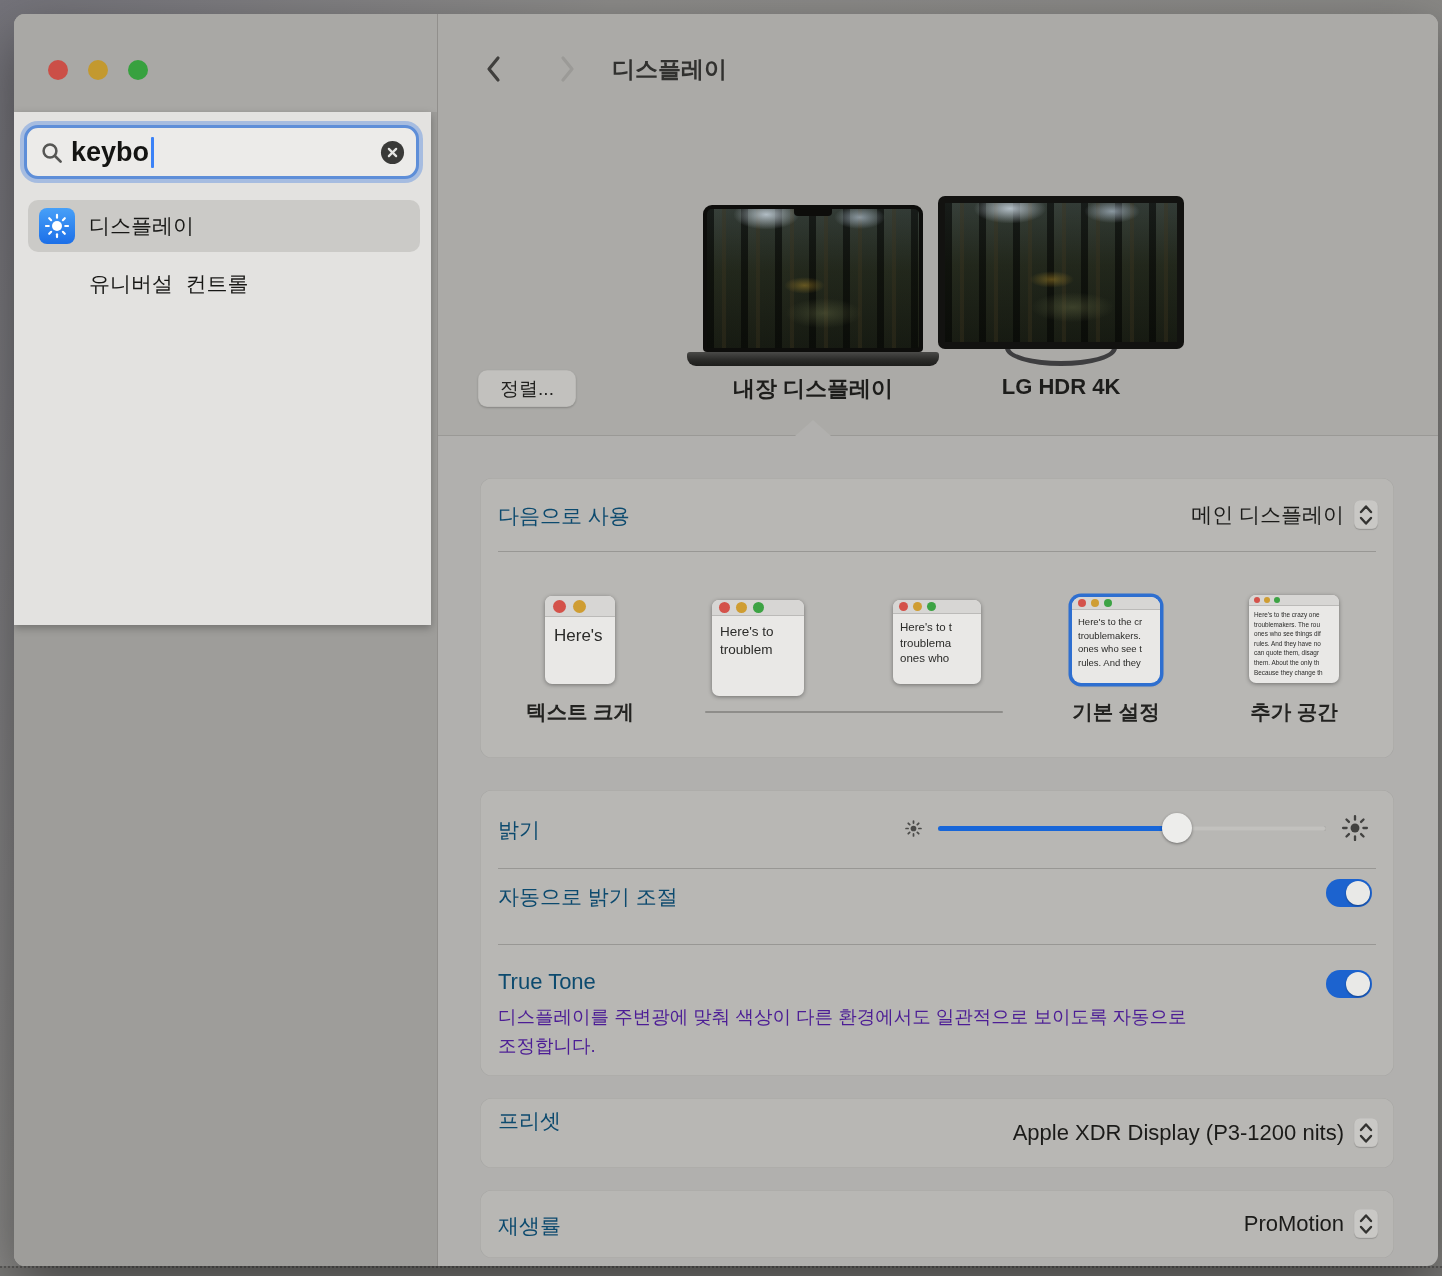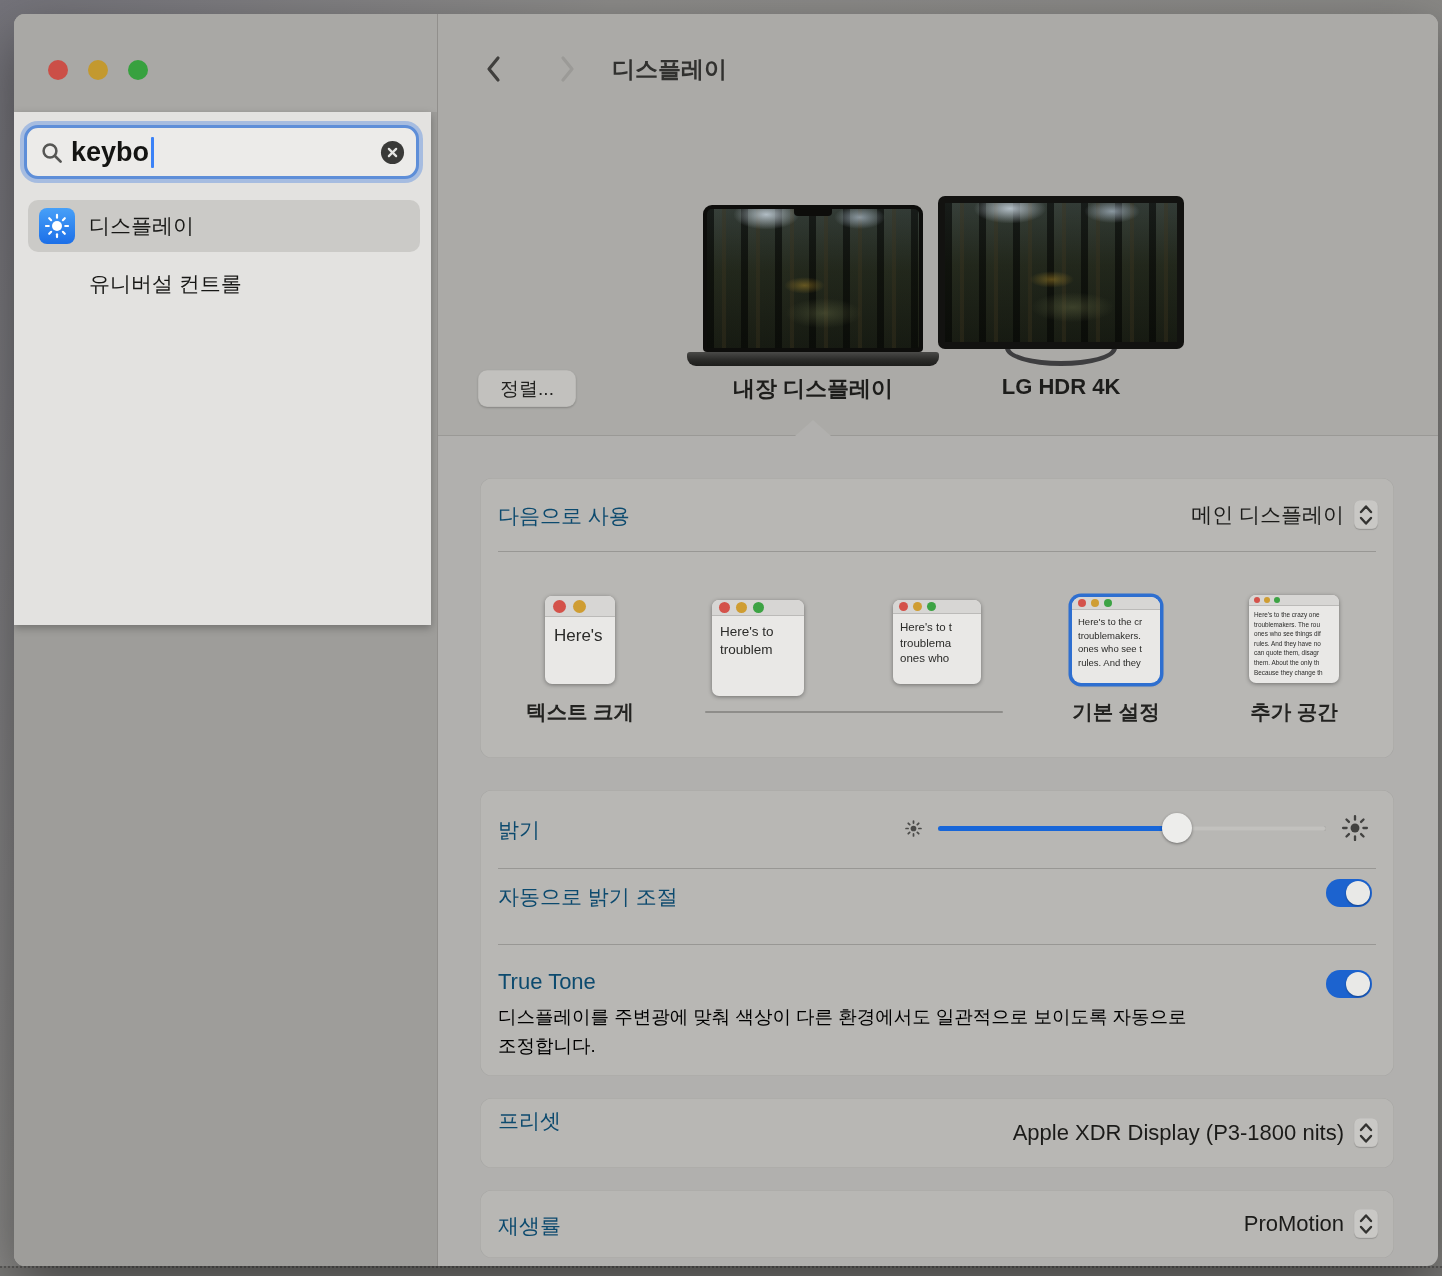--- a/index.html
+++ b/index.html
@@ -65,21 +65,21 @@
   .mini-dot{border-radius:50%;flex:0 0 auto;}
   .mini-body{color:#2b2b29;}
   .scale-label{position:absolute;width:160px;text-align:center;top:220px;font-size:20.5px;font-weight:600;color:#232321;}
   .connector{position:absolute;left:225px;top:233px;width:298px;height:2px;background:#8e8d8a;border-radius:1px;}
   
   .track{position:absolute;height:5px;border-radius:2.5px;background:#c2c1be;box-shadow:inset 0 0 1px rgba(0,0,0,.3);}
   .track-fill{height:100%;border-radius:2.5px;background:var(--slider-fill);}
   .thumb{position:absolute;width:30px;height:30px;border-radius:50%;background:#ededeb;box-shadow:0 1px 3px rgba(0,0,0,.4);}
   .toggle{position:absolute;width:46px;height:28px;border-radius:14px;background:var(--toggle-on);}
   .toggle .knob{position:absolute;right:2px;top:2px;width:24px;height:24px;border-radius:50%;background:#e9e9e7;box-shadow:0 1px 2px rgba(0,0,0,.35);}
-  .desc{position:absolute;left:18px;font-size:18.5px;line-height:29px;color:#000000;}
+  .desc{position:absolute;left:18px;font-size:18.5px;line-height:29px;color:#4c1d95;}
   
   .bg-text{position:absolute;left:214px;top:1256px;font-size:28px;font-weight:700;color:#232321;}
   .desk-strip{position:absolute;left:0;top:1266px;width:1442px;height:10px;background:#7c7b79;border-top:2px dotted rgba(0,0,0,.25);}
 </style>
 </head>
 <body>
 
 <div class="stage">
 
   <div class="bg-text">ssh-keygen</div>
@@ -127,21 +127,21 @@
                   <line x1="17.4" y1="17.4" x2="19.2" y2="19.2"></line>
                   <line x1="4.8" y1="19.2" x2="6.6" y2="17.4"></line>
                   <line x1="17.4" y1="6.6" x2="19.2" y2="4.8"></line>
                 </g>
               </svg>
           </span>
           <span class="result-label">디스플레이</span>
         </div>
 
         <div class="result-row2">
-          <span class="result-label" style="height:44px;">유니버설 컨트롤</span>
+          <span class="result-label" style="height:44px;font-family:Liberation Mono, monospace;">유니버설 컨트롤</span>
         </div>
       </div>
     </div>
 
     <div class="content-top"></div>
     <div class="content-divider-v"></div>
 
     <span class="abs" style="left:468px;top:40px;">
       <svg width="24" height="30" viewBox="0 0 24 30">
           <path d="M16 4 L7 15 L16 26" fill="none" stroke="#403f3d" stroke-width="3.2" stroke-linecap="round" stroke-linejoin="round"></path>
@@ -307,21 +307,21 @@
         </div>
       <div class="desc" style="top:212px;">
         <div>디스플레이를 주변광에 맞춰 색상이 다른 환경에서도 일관적으로 보이도록 자동으로</div>
         <div>조정합니다.</div>
       </div>
     </div>
 
     <div class="card" style="top:1084px;height:70px;">
       <div class="row-label" style="top:9px;">프리셋</div>
       <div class="right-group" style="top:20px;">
-        <span class="row-value" style="font-size:22px;">Apple XDR Display (P3-1800 nits)</span>
+        <span class="row-value" style="font-size:22px;">Apple XDR Display (P3-1200 nits)</span>
         <span class="stepper">
           <svg width="20" height="26" viewBox="0 0 20 26">
               <g fill="none" stroke="#333331" stroke-width="2.4" stroke-linecap="round" stroke-linejoin="round">
                 <path d="M5 10 L10 4.5 L15 10"></path>
                 <path d="M5 16 L10 21.5 L15 16"></path>
               </g>
             </svg>
         </span>
       </div>
     </div>

